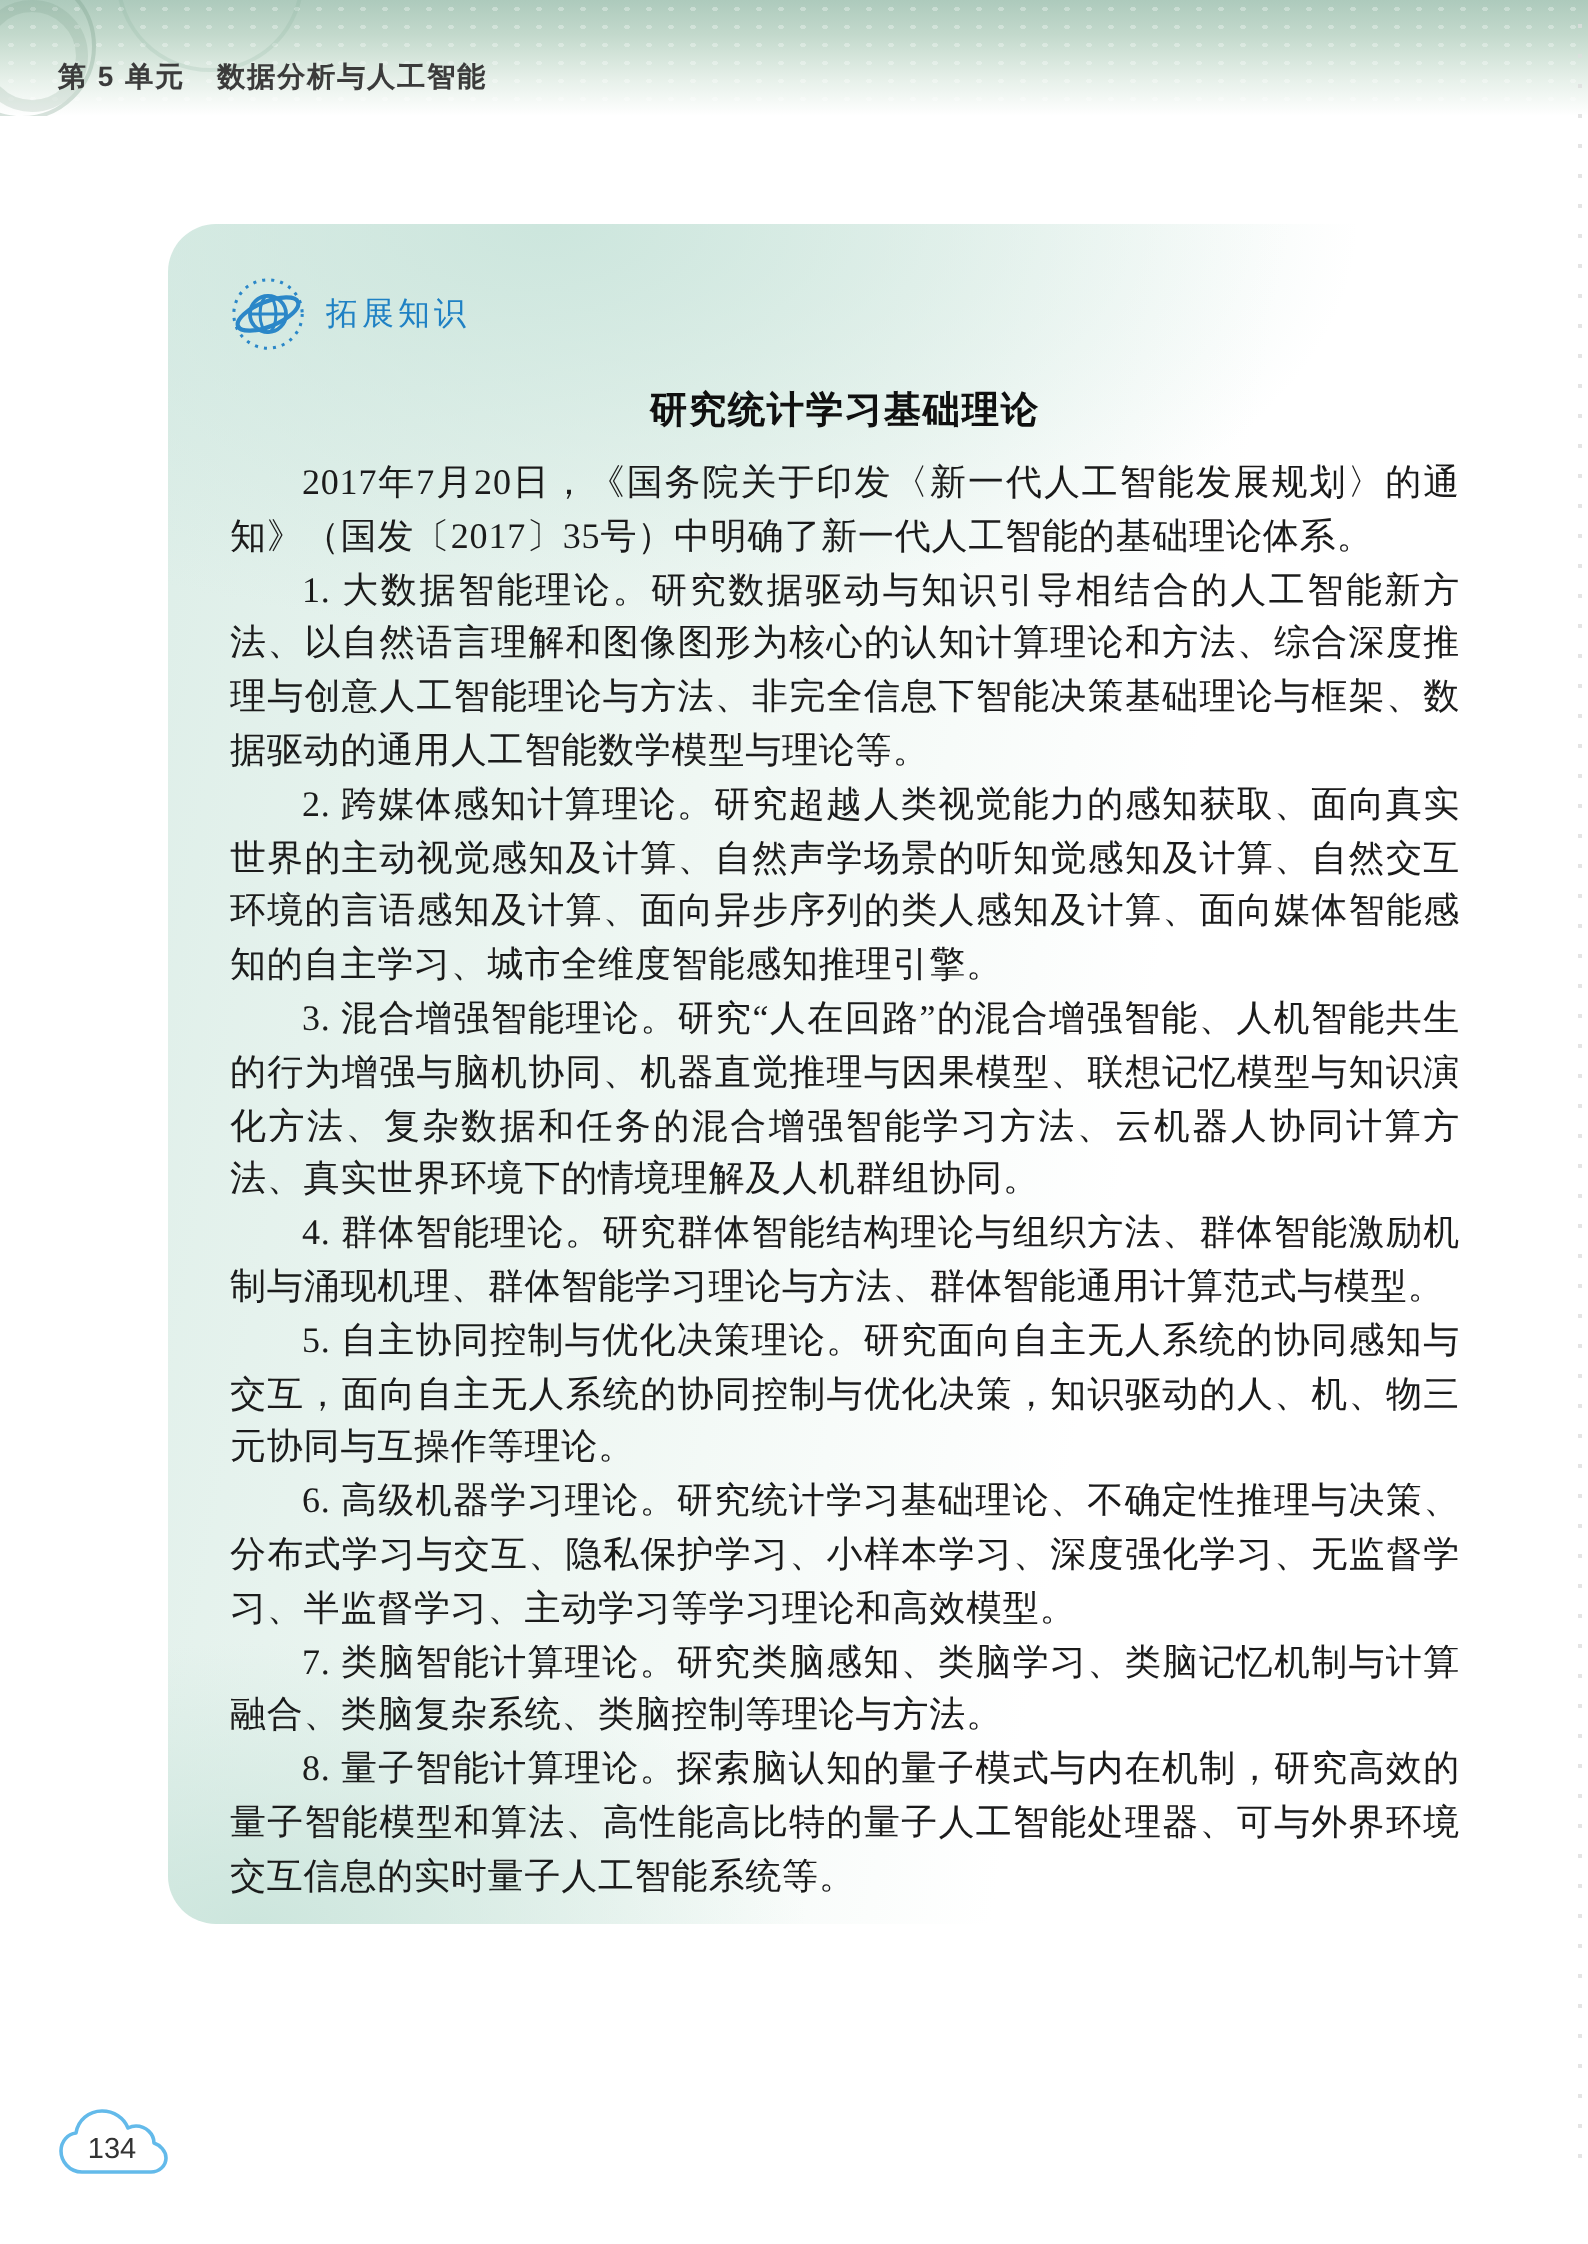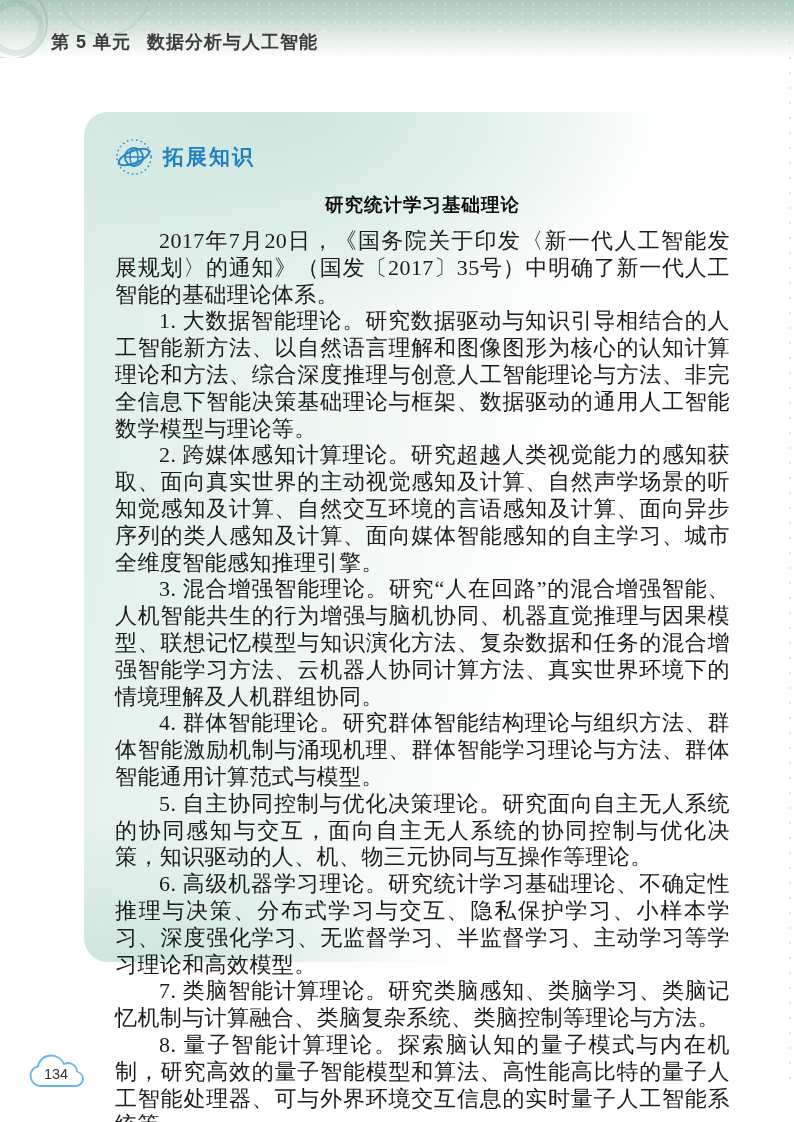--- a/index.html
+++ b/index.html
@@ -17,23 +17,23 @@
   .header-dots{
     position:absolute;inset:0;
     background-image:radial-gradient(rgba(255,255,255,0.55) 1.4px,rgba(255,255,255,0) 1.5px);
     background-size:11px 9px;opacity:.55;
   }
   .header-ring{position:absolute;border-radius:50%;border:2px solid rgba(110,150,130,.28);}
   .ring-1{width:70px;height:70px;left:-26px;top:-14px;}
   .ring-2{width:44px;height:44px;left:-12px;top:0px;border-width:6px;border-color:rgba(110,150,130,.18);}
   .ring-3{width:90px;height:90px;left:58px;top:-58px;border-color:rgba(130,170,150,.18);}
   .header-title{
-    position:absolute;left:51px;top:30px;
+    position:absolute;left:29px;top:30px;
     font-family:"Liberation Sans","DejaVu Sans",sans-serif;
-    font-weight:bold;font-size:18px;color:#3b3b3b;letter-spacing:1px;white-space:nowrap;
+    font-weight:bold;font-size:14px;color:#3b3b3b;letter-spacing:1px;white-space:nowrap;
   }
   .header-title .unit-label{margin-right:16px;}
 
   
   .dotted-edge{
     position:absolute;right:3px;top:12px;bottom:40px;width:2px;
     background:repeating-linear-gradient(to bottom,#dedede 0 2px,transparent 2px 15px);
     opacity:.8;
   }
 
@@ -45,29 +45,29 @@
       radial-gradient(55% 22% at 6% 100%,rgba(203,229,220,.95),rgba(203,229,220,0) 75%),
       radial-gradient(75% 30% at 28% 0%,rgba(203,229,220,.95),rgba(203,229,220,0) 80%),
       linear-gradient(100deg,#ddeee8 0%,#eff7f3 38%,#ffffff 68%,#ffffff 100%);
   }
   .badge-row{
     display:flex;align-items:center;gap:10px;padding-top:26px;padding-left:8px;
   }
   .badge-icon{width:38px;height:38px;flex:0 0 auto;display:block;}
   .badge-label{
     font-family:"Liberation Sans","DejaVu Sans",sans-serif;
-    font-weight:bold;font-size:21px;color:#1f81c4;letter-spacing:2px;
+    font-weight:normal;font-size:16px;color:#1f81c4;letter-spacing:2px;
   }
   .box-title{
     text-align:center;font-weight:bold;font-size:18.5px;color:#101010;
     margin-top:16px;letter-spacing:1px;
   }
   .box-body{margin-top:11px;padding:0 8px;}
   .box-body p{
-    margin:0;font-size:22px;line-height:26.8px;color:#1b1b1b;
+    margin:0;font-size:18px;line-height:26.8px;color:#1b1b1b;
     text-align:justify;text-indent:2em;letter-spacing:.4px;
   }
 
   
   .page-number{position:absolute;left:28px;top:1050px;width:58px;height:44px;text-align:right;}
   .page-number svg{display:block;}
   .page-number text{
     font-family:"Liberation Sans","DejaVu Sans",sans-serif;
     font-size:14.5px;fill:#333333;
   }

